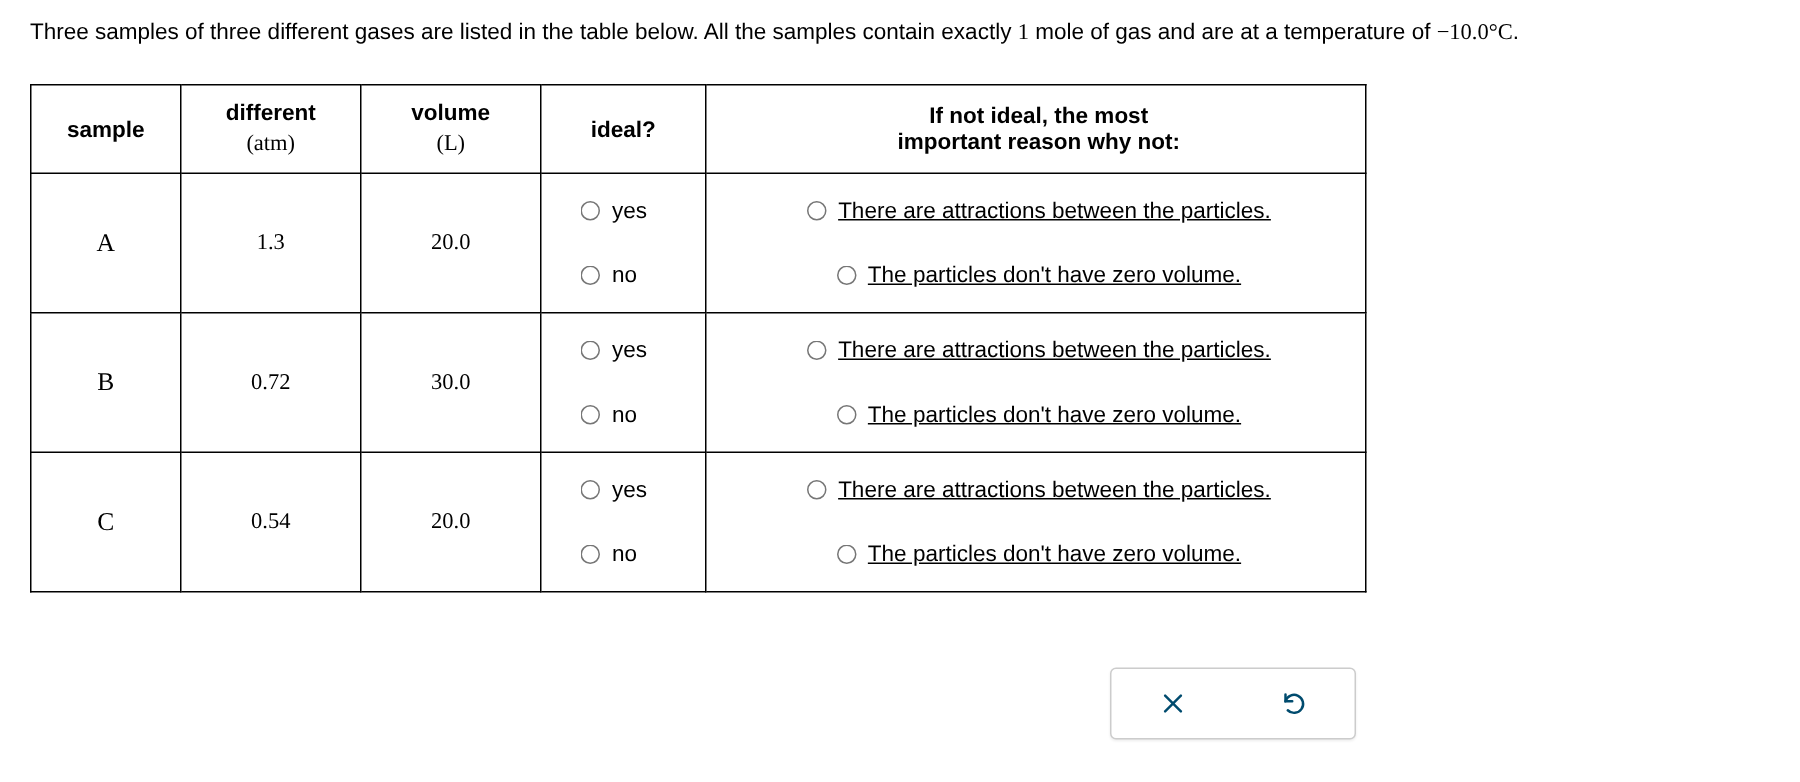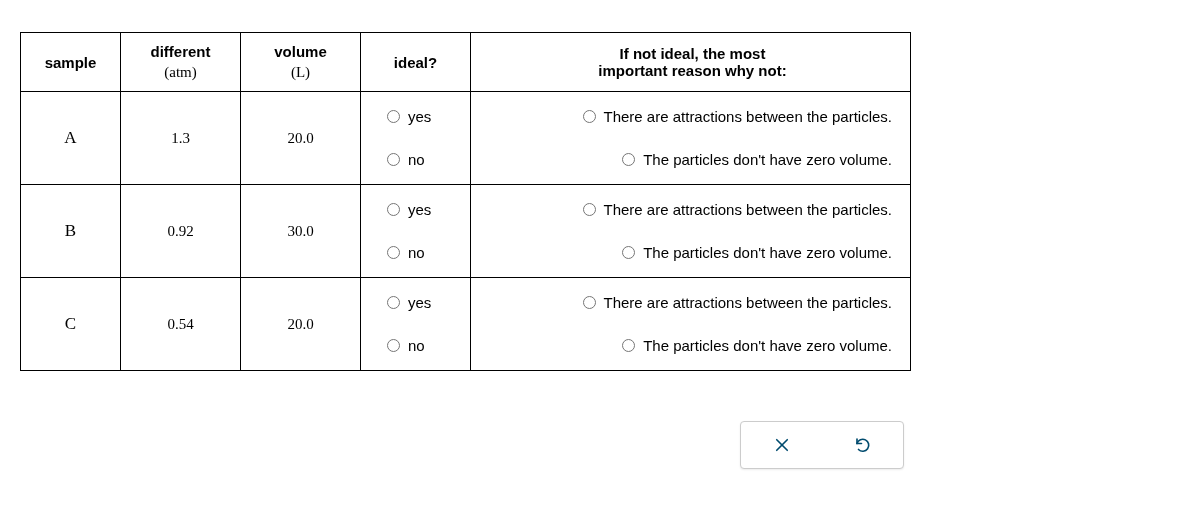--- a/index.html
+++ b/index.html
@@ -25,21 +25,21 @@
     }
     th { font-weight: bold; }
     .col-sample { width: 100px; }
     .col-pressure { width: 120px; }
     .col-volume { width: 120px; }
     .col-ideal { width: 110px; }
     .col-reason { width: 440px; }
     .header-stack { line-height: 1.4; }
     .sample-label { font-family: 'Times New Roman', serif; font-size: 17px; }
     .radio-group { display: flex; flex-direction: column; gap: 26px; align-items: flex-start; padding: 8px 6px; }
-    .radio-group.reason { align-items: flex-end; }
+    .radio-group.reason { align-items: center; text-decoration: underline; }
     .radio-row { display: flex; align-items: center; gap: 8px; }
     .radio-row input { width: 13px; height: 13px; }
     .action-bar {
       margin-top: 50px;
       margin-left: 720px;
       width: 164px;
       height: 48px;
       border: 1px solid #ccc;
       border-radius: 4px;
       background: #fff;
@@ -61,20 +61,23 @@
     td.reason-cell, td.ideal-cell { text-align: left; }
     .reason-cell .radio-group { padding-left: 10px; }
     .ideal-cell .radio-group { align-items: flex-start; padding-left: 14px; }
     .em { font-style: italic; }
     .bold { font-weight: bold; }
   </style>
 </head>
 <body>
 
 <div class="intro">
+  <p>
+    <span>Three samples of three different gases are listed in the table below. All the samples contain exactly </span><span class="math">1</span><span> mole of gas and are at a temperature of </span><span class="math">−10.0°C</span><span>.</span>
+  </p>
 </div>
 
 <table>
   <thead>
     <tr>
       <th class="col-sample">sample</th>
       <th class="col-pressure">
         <div class="header-stack">
           <div>different</div>
           <div class="math" style="font-weight:normal">(atm)</div>
@@ -118,21 +121,21 @@
             </label>
             <label class="radio-row">
               <input type="radio" name="reason0" style="">
               <span>The particles don't have zero volume.</span>
             </label>
           </div>
         </td>
       </tr>
       <tr>
         <td class="sample-label">B</td>
-        <td class="math">0.92</td>
+        <td class="math">0.72</td>
         <td class="math">30.0</td>
         <td class="ideal-cell">
           <div class="radio-group">
             <label class="radio-row">
               <input type="radio" name="ideal1" style="">
               <span>yes</span>
             </label>
             <label class="radio-row">
               <input type="radio" name="ideal1" style="">
               <span>no</span>

